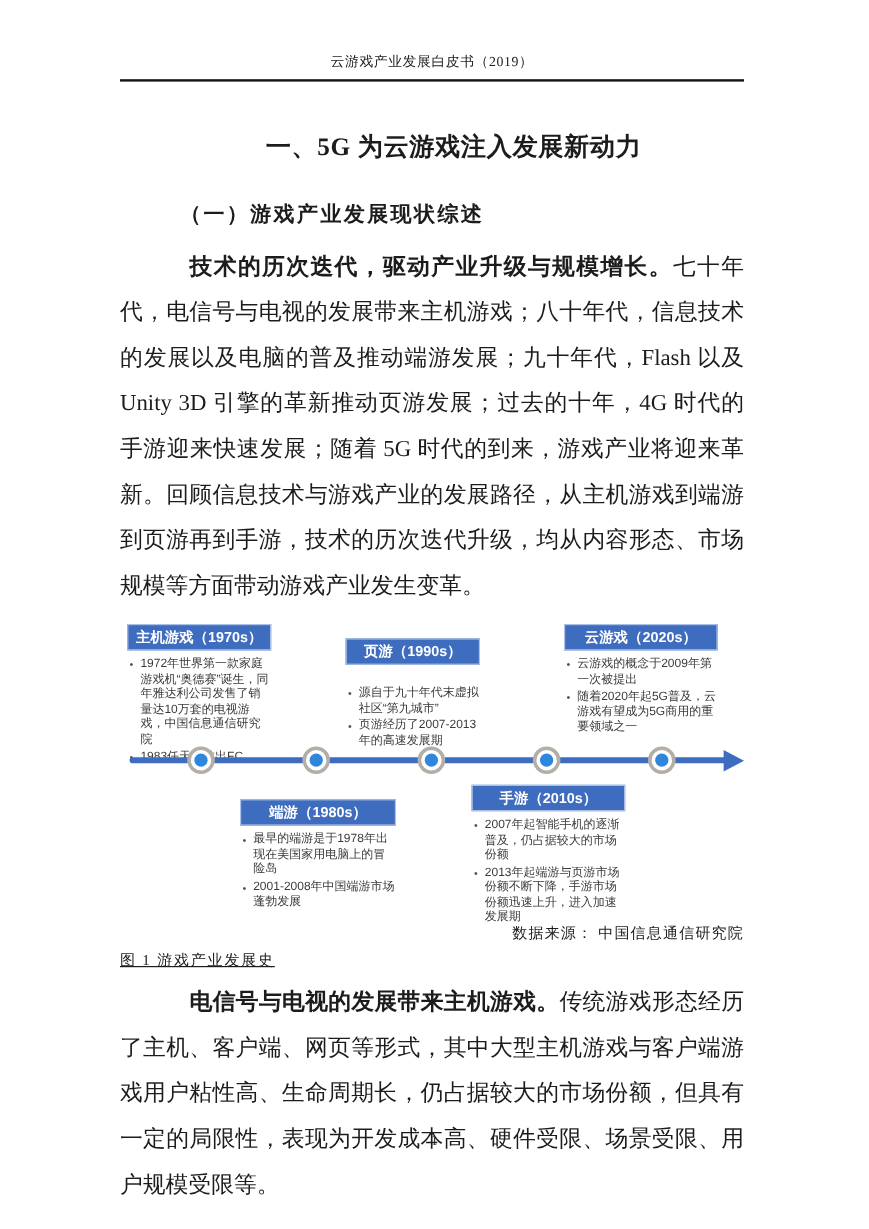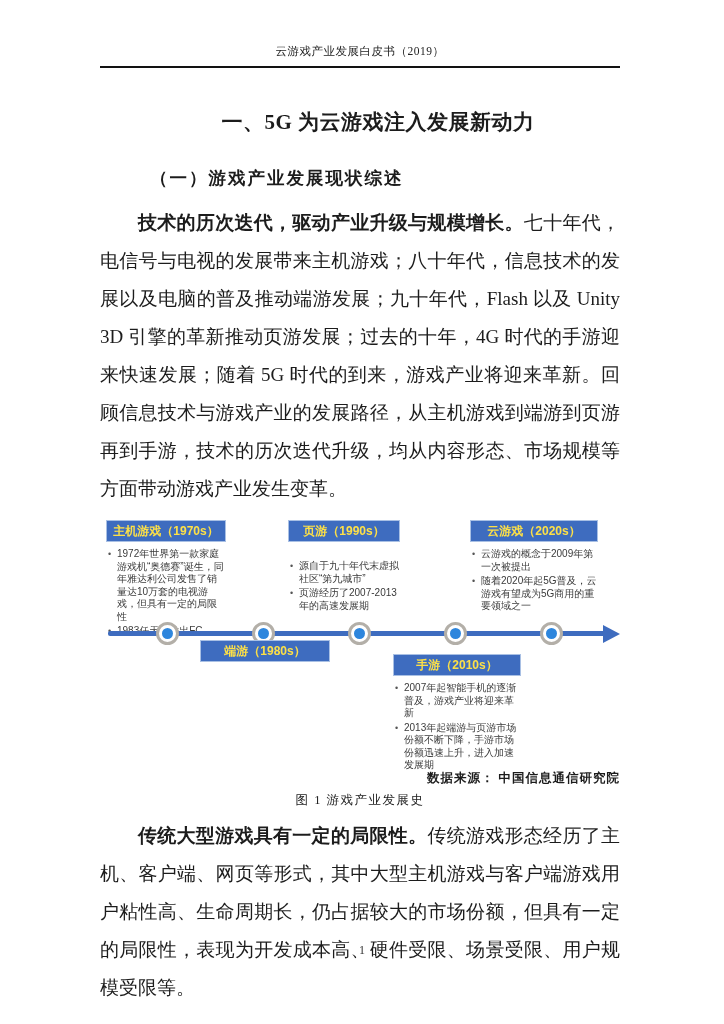--- a/index.html
+++ b/index.html
@@ -11,31 +11,31 @@
   .doc-header {
     text-align:center; font-size:11.5px; color:#222;
     padding-bottom:7px; border-bottom:2px solid #121212; letter-spacing:0.5px;
   }
   .title-1 { margin:40px 0 0 36px; font-size:21px; font-weight:700; letter-spacing:0.5px;text-align:center; }
   .title-2 { margin:30px 0 0 50px; font-size:17.5px; font-weight:700; letter-spacing:2px; }
   .para {
     margin:14px 0 0; font-size:19px; line-height:38px;
     text-align:justify; text-indent:2em;
   }
-  .para .lead { font-family:"Liberation Sans","DejaVu Sans",sans-serif; font-weight:700; }
+  .para .lead { font-family:"Liberation Sans","DejaVu Sans",sans-serif; font-weight:700;margin-left:20px; }
   .para.tight { margin-top:8px; }
 
   .figure-block { margin-top:12px; }
   .diagram {
     position:relative; width:520px; height:248px;
     font-family:"Liberation Sans","DejaVu Sans",sans-serif;
   }
   .stage { position:absolute; }
   .stage-header {
-    background:#3e6cbf; border:1px solid #a9c0e4; color:#fde047;
+    background:#3e6cbf; border:1px solid #a9c0e4; color:#ffffff;
     font-weight:700; font-size:12px; text-align:center;
     height:22px; line-height:21px; box-sizing:border-box;
   }
   .stage-bullets {
     list-style:none; margin:6px 0 0; padding:0;
     font-size:10px; line-height:12.5px; color:#3a3a3a; text-align:left;
   }
   .stage.webgame .stage-bullets { margin-top:18px; }
   .stage-bullets li { position:relative; padding-left:11px; margin-bottom:2px; }
   .stage-bullets li::before { content:"•"; position:absolute; left:2px; top:0; font-size:9px; color:#555; }
@@ -45,22 +45,22 @@
     position:absolute; left:503px; top:104.5px; width:0; height:0;
     border-top:9px solid transparent; border-bottom:9px solid transparent; border-left:17px solid #3e6cbf;
   }
   .tl-node {
     position:absolute; top:102px; width:17px; height:17px; background:#ffffff;
     border:3px solid #b3afa8; border-radius:50%;
     display:flex; align-items:center; justify-content:center;
   }
   .tl-node .dot { width:11px; height:11px; border-radius:50%; background:#2e86dd; }
 
-  .source-note { text-align:right; font-size:12.5px; margin-top:2px; letter-spacing:1px;font-weight:bold; }
-  .fig-caption { text-align:center; font-size:12.5px; margin-top:5px; letter-spacing:1.5px; }
+  .source-note { text-align:right; font-size:12.5px; margin-top:2px; letter-spacing:1px; }
+  .fig-caption { font-size:12.5px; margin-top:5px; letter-spacing:1.5px;text-decoration:underline; }
   .page-num { position:absolute; left:0; right:0; bottom:66px; text-align:center; font-size:12px; color:#333; }
 </style>
 </head>
 <body>
 
 <div class="page">
 
   <div class="doc-header">
     <span>云游戏产业发展白皮书（2019）</span>
   </div>
@@ -70,26 +70,26 @@
   <h2 class="title-2">（一）游戏产业发展现状综述</h2>
 
   <p class="para"><strong class="lead">技术的历次迭代，驱动产业升级与规模增长。</strong><span>七十年代，电信号与电视的发展带来主机游戏；八十年代，信息技术的发展以及电脑的普及推动端游发展；九十年代，Flash 以及 Unity 3D 引擎的革新推动页游发展；过去的十年，4G 时代的手游迎来快速发展；随着 5G 时代的到来，游戏产业将迎来革新。回顾信息技术与游戏产业的发展路径，从主机游戏到端游到页游再到手游，技术的历次迭代升级，均从内容形态、市场规模等方面带动游戏产业发生变革。</span></p>
 
   <div class="figure-block">
     <div class="diagram">
 
       <div class="stage console" style="left:6px; top:0; width:120px;">
         <div class="stage-header">主机游戏（1970s）</div>
         <ul class="stage-bullets">
-          <li>1972年世界第一款家庭游戏机“奥德赛”诞生，同年雅达利公司发售了销量达10万套的电视游戏，但具有一定的局限性</li>
+          <li>1972年世界第一款家庭游戏机“奥德赛”诞生，同年雅达利公司发售了销量达10万套的电视游戏，中国信息通信研究院</li>
           <li>1983任天堂推出FC</li>
         </ul>
       </div>
 
-      <div class="stage webgame" style="left:188px; top:0; width:112px;">
+      <div class="stage webgame" style="left:188px; top:12px; width:112px;">
         <div class="stage-header">页游（1990s）</div>
         <ul class="stage-bullets">
           <li>源自于九十年代末虚拟社区“第九城市”</li>
           <li>页游经历了2007-2013年的高速发展期</li>
         </ul>
       </div>
 
       <div class="stage cloudgame" style="left:370px; top:0; width:128px;">
         <div class="stage-header">云游戏（2020s）</div>
         <ul class="stage-bullets">
@@ -109,37 +109,41 @@
       <div class="tl-node" style="left:248px;">
           <div class="dot"></div>
         </div>
       <div class="tl-node" style="left:344px;">
           <div class="dot"></div>
         </div>
       <div class="tl-node" style="left:440px;">
           <div class="dot"></div>
         </div>
 
-      <div class="stage client" style="left:100px; top:120px; width:130px;">
+      <div class="stage client" style="left:100px; top:146px; width:130px;">
         <div class="stage-header">端游（1980s）</div>
+        <ul class="stage-bullets">
+          <li>最早的端游是于1978年出现在美国家用电脑上的冒险岛</li>
+          <li>2001-2008年中国端游市场蓬勃发展</li>
+        </ul>
       </div>
 
       <div class="stage mobile" style="left:293px; top:134px; width:128px;">
         <div class="stage-header">手游（2010s）</div>
         <ul class="stage-bullets">
-          <li>2007年起智能手机的逐渐普及，游戏产业将迎来革新</li>
+          <li>2007年起智能手机的逐渐普及，仍占据较大的市场份额</li>
           <li>2013年起端游与页游市场份额不断下降，手游市场份额迅速上升，进入加速发展期</li>
         </ul>
       </div>
 
     </div>
 
     <div class="source-note">数据来源： 中国信息通信研究院</div>
     <div class="fig-caption">图 1 游戏产业发展史</div>
   </div>
 
-  <p class="para tight"><strong class="lead">传统大型游戏具有一定的局限性。</strong><span>传统游戏形态经历了主机、客户端、网页等形式，其中大型主机游戏与客户端游戏用户粘性高、生命周期长，仍占据较大的市场份额，但具有一定的局限性，表现为开发成本高、硬件受限、场景受限、用户规模受限等。</span></p>
+  <p class="para tight"><strong class="lead">电信号与电视的发展带来主机游戏。</strong><span>传统游戏形态经历了主机、客户端、网页等形式，其中大型主机游戏与客户端游戏用户粘性高、生命周期长，仍占据较大的市场份额，但具有一定的局限性，表现为开发成本高、硬件受限、场景受限、用户规模受限等。</span></p>
 
   <p class="para">一是开发成本高。对于游戏研发商而言，大型主机游戏与端游具</p>
 
   <div class="page-num">1</div>
 
 </div>
 
 </body></html>

